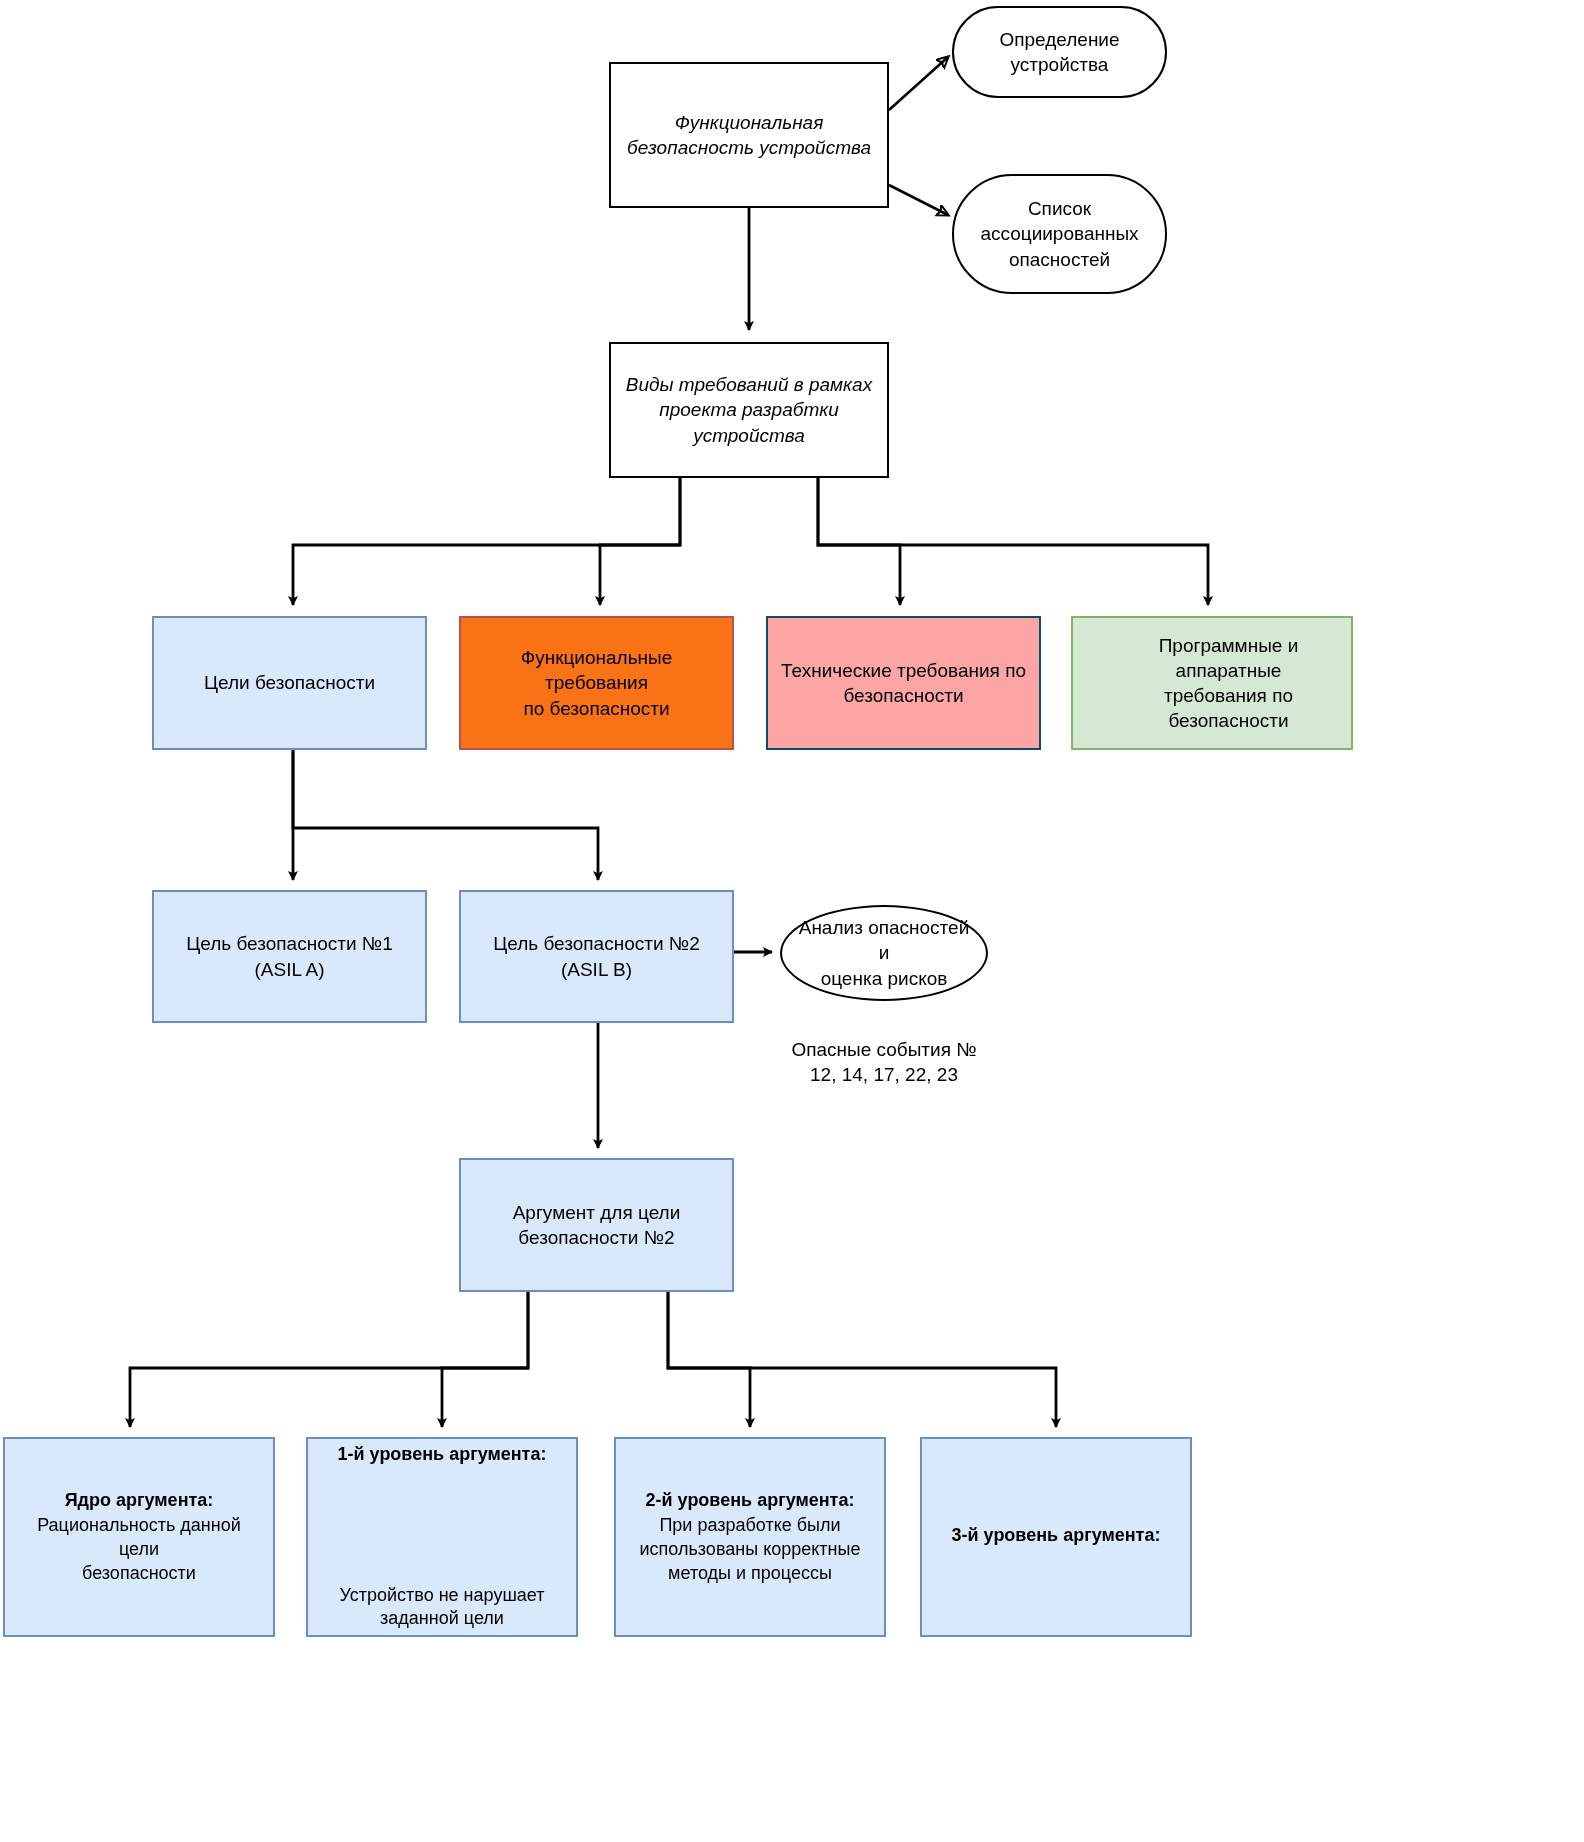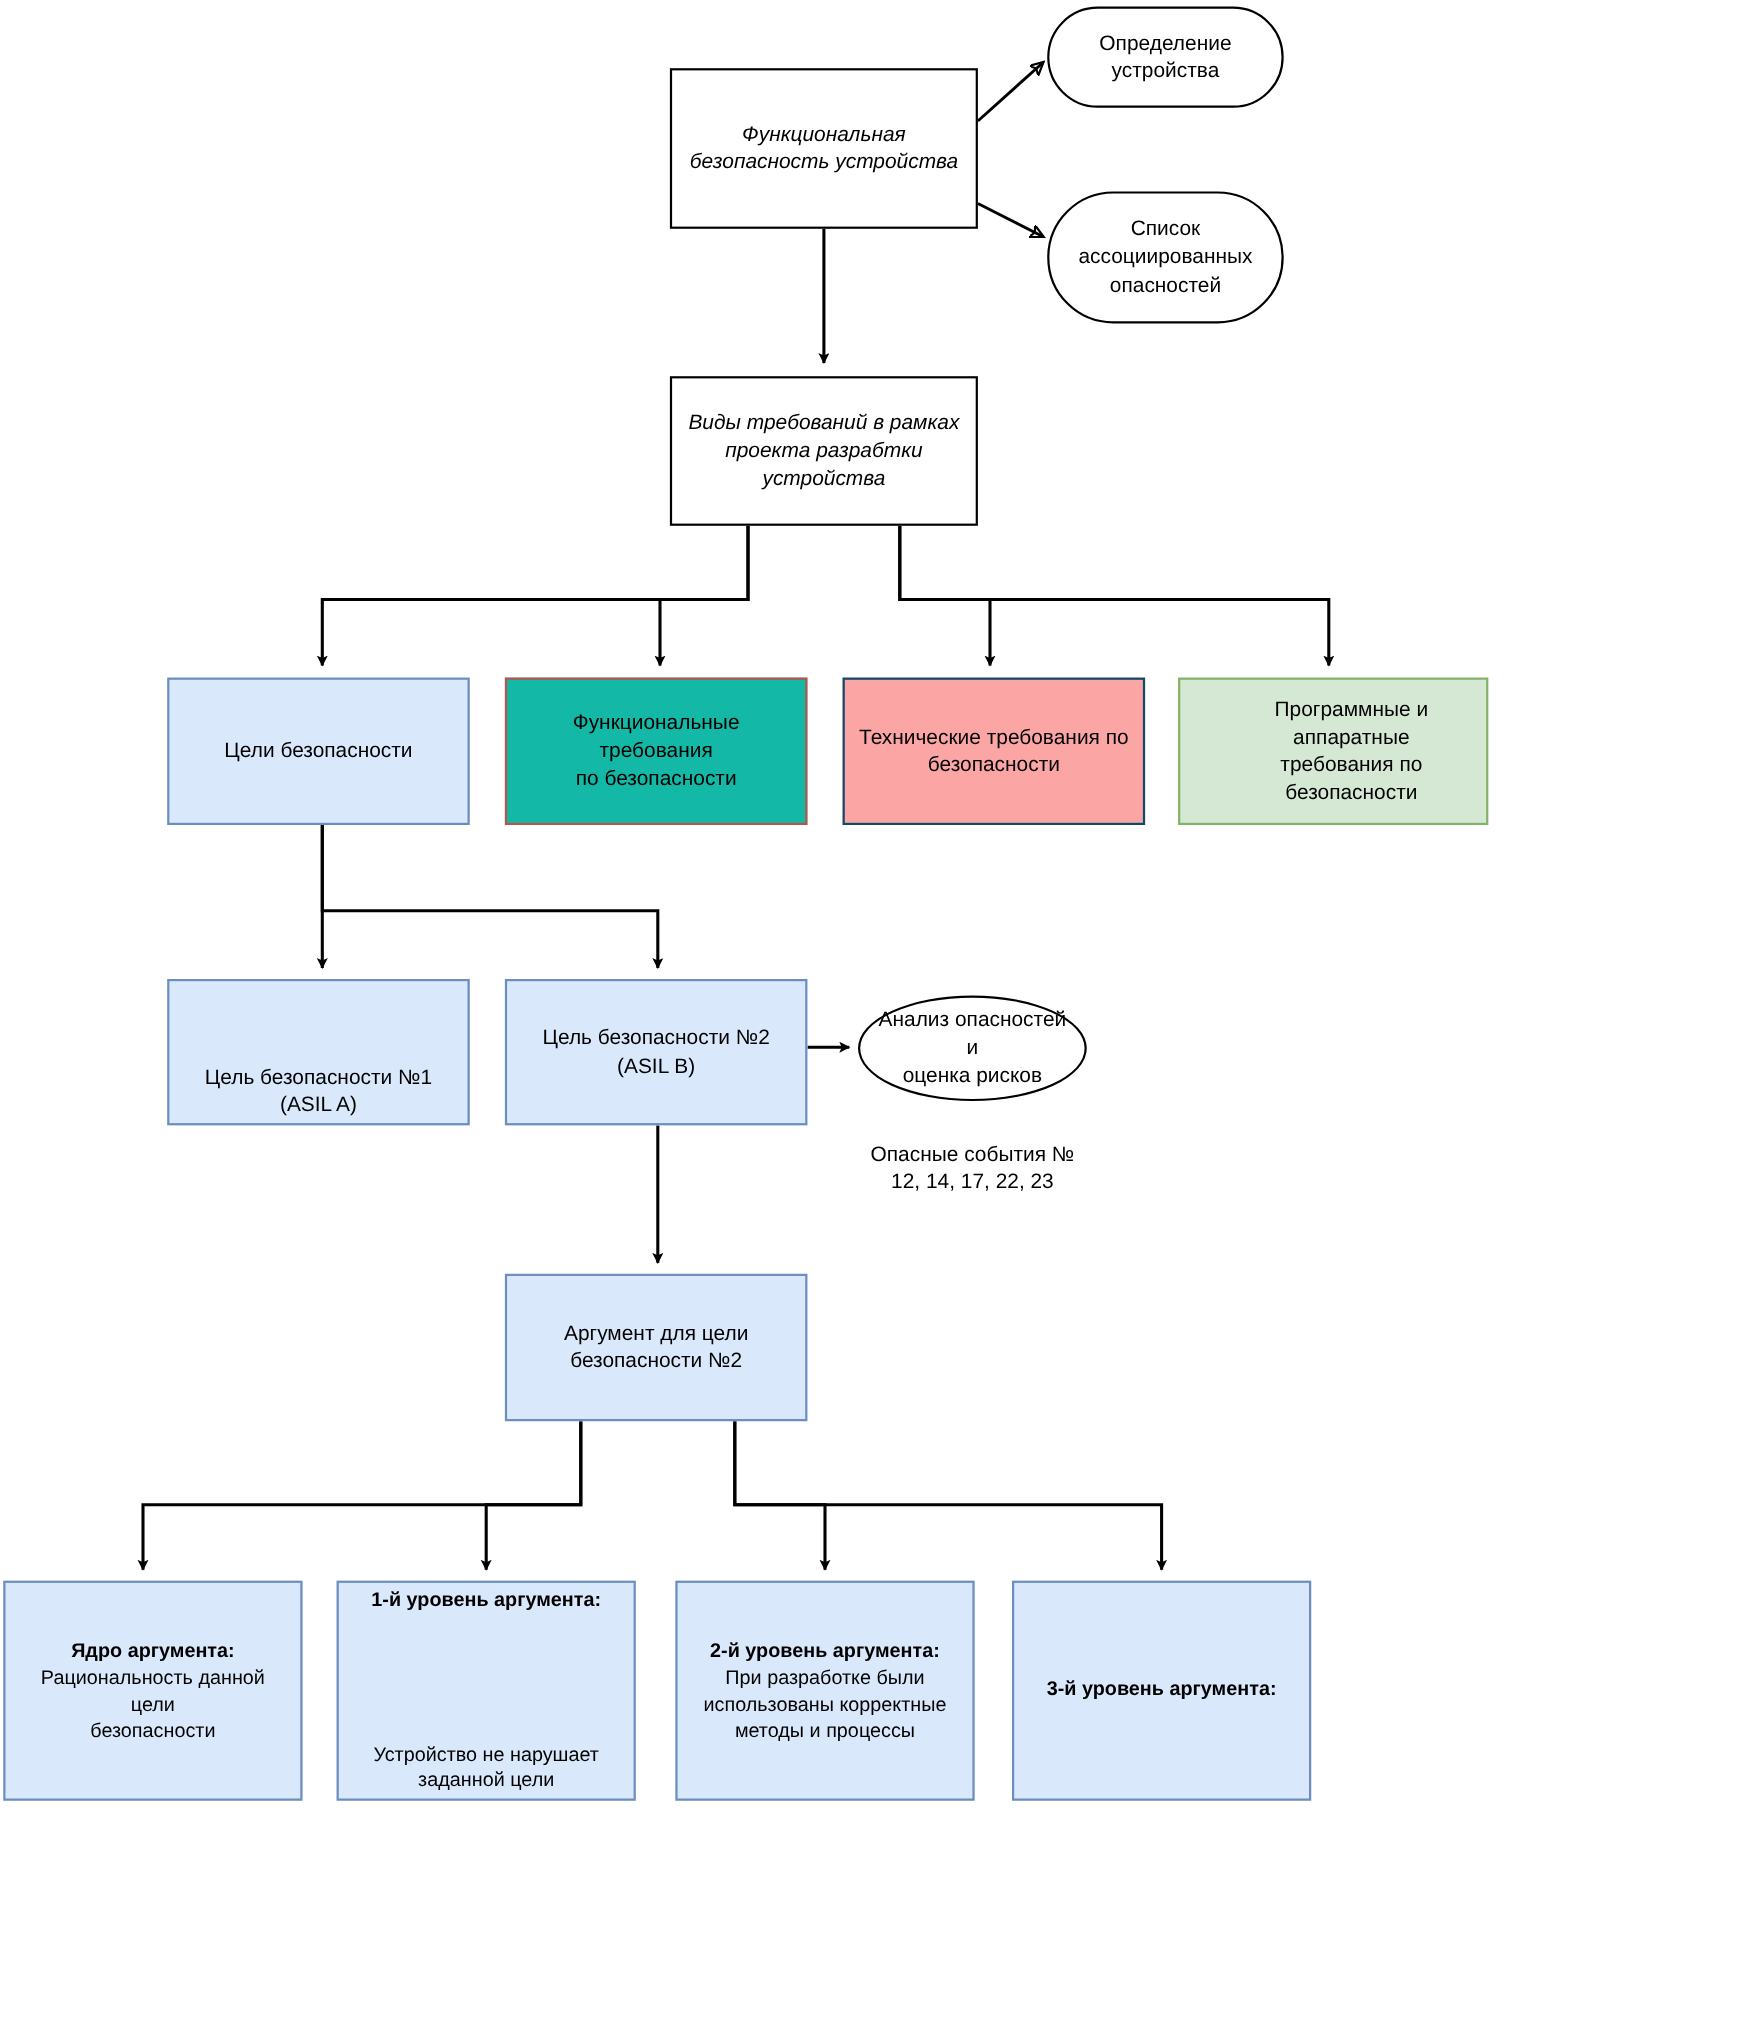--- a/index.html
+++ b/index.html
@@ -44,21 +44,21 @@
   .rounded {
     background: #ffffff;
     border: 2.5px solid #000000;
     border-radius: 60px;
   }
   .blue {
     background: #dae8fc;
     border: 2px solid #6c8ebf;
   }
   .red {
-    background: #14b8a6;
+    background: #f97316;
     border: 2px solid #b85450;
   }
   .yellow {
     background: #fca5a5;
     border: 2px solid #0c4a6e;
   }
   .green {
     background: #d5e8d4;
     border: 2px solid #82b366;
     padding-left: 43px;
@@ -156,21 +156,21 @@
   <div class="node yellow" style="left:766px; top:616px; width:275px; height:134px;">
     <span>Технические требования по
 безопасности</span>
   </div>
 
   <div class="node green" style="left:1071px; top:616px; width:282px; height:134px;">
     <span>Программные и аппаратные
 требования по безопасности</span>
   </div>
 
-  <div class="node blue" style="left:152px; top:890px; width:275px; height:133px;align-items:flex-end;">
+  <div class="node blue" style="left:152px; top:890px; width:275px; height:133px;">
     <span>Цель безопасности №1
 (ASIL A)</span>
   </div>
 
   <div class="node blue" style="left:459px; top:890px; width:275px; height:133px;">
     <span>Цель безопасности №2
 (ASIL B)</span>
   </div>
 
   <div class="node rounded" style="left:780px; top:905px; width:208px; height:96px; border-radius:50%;">

